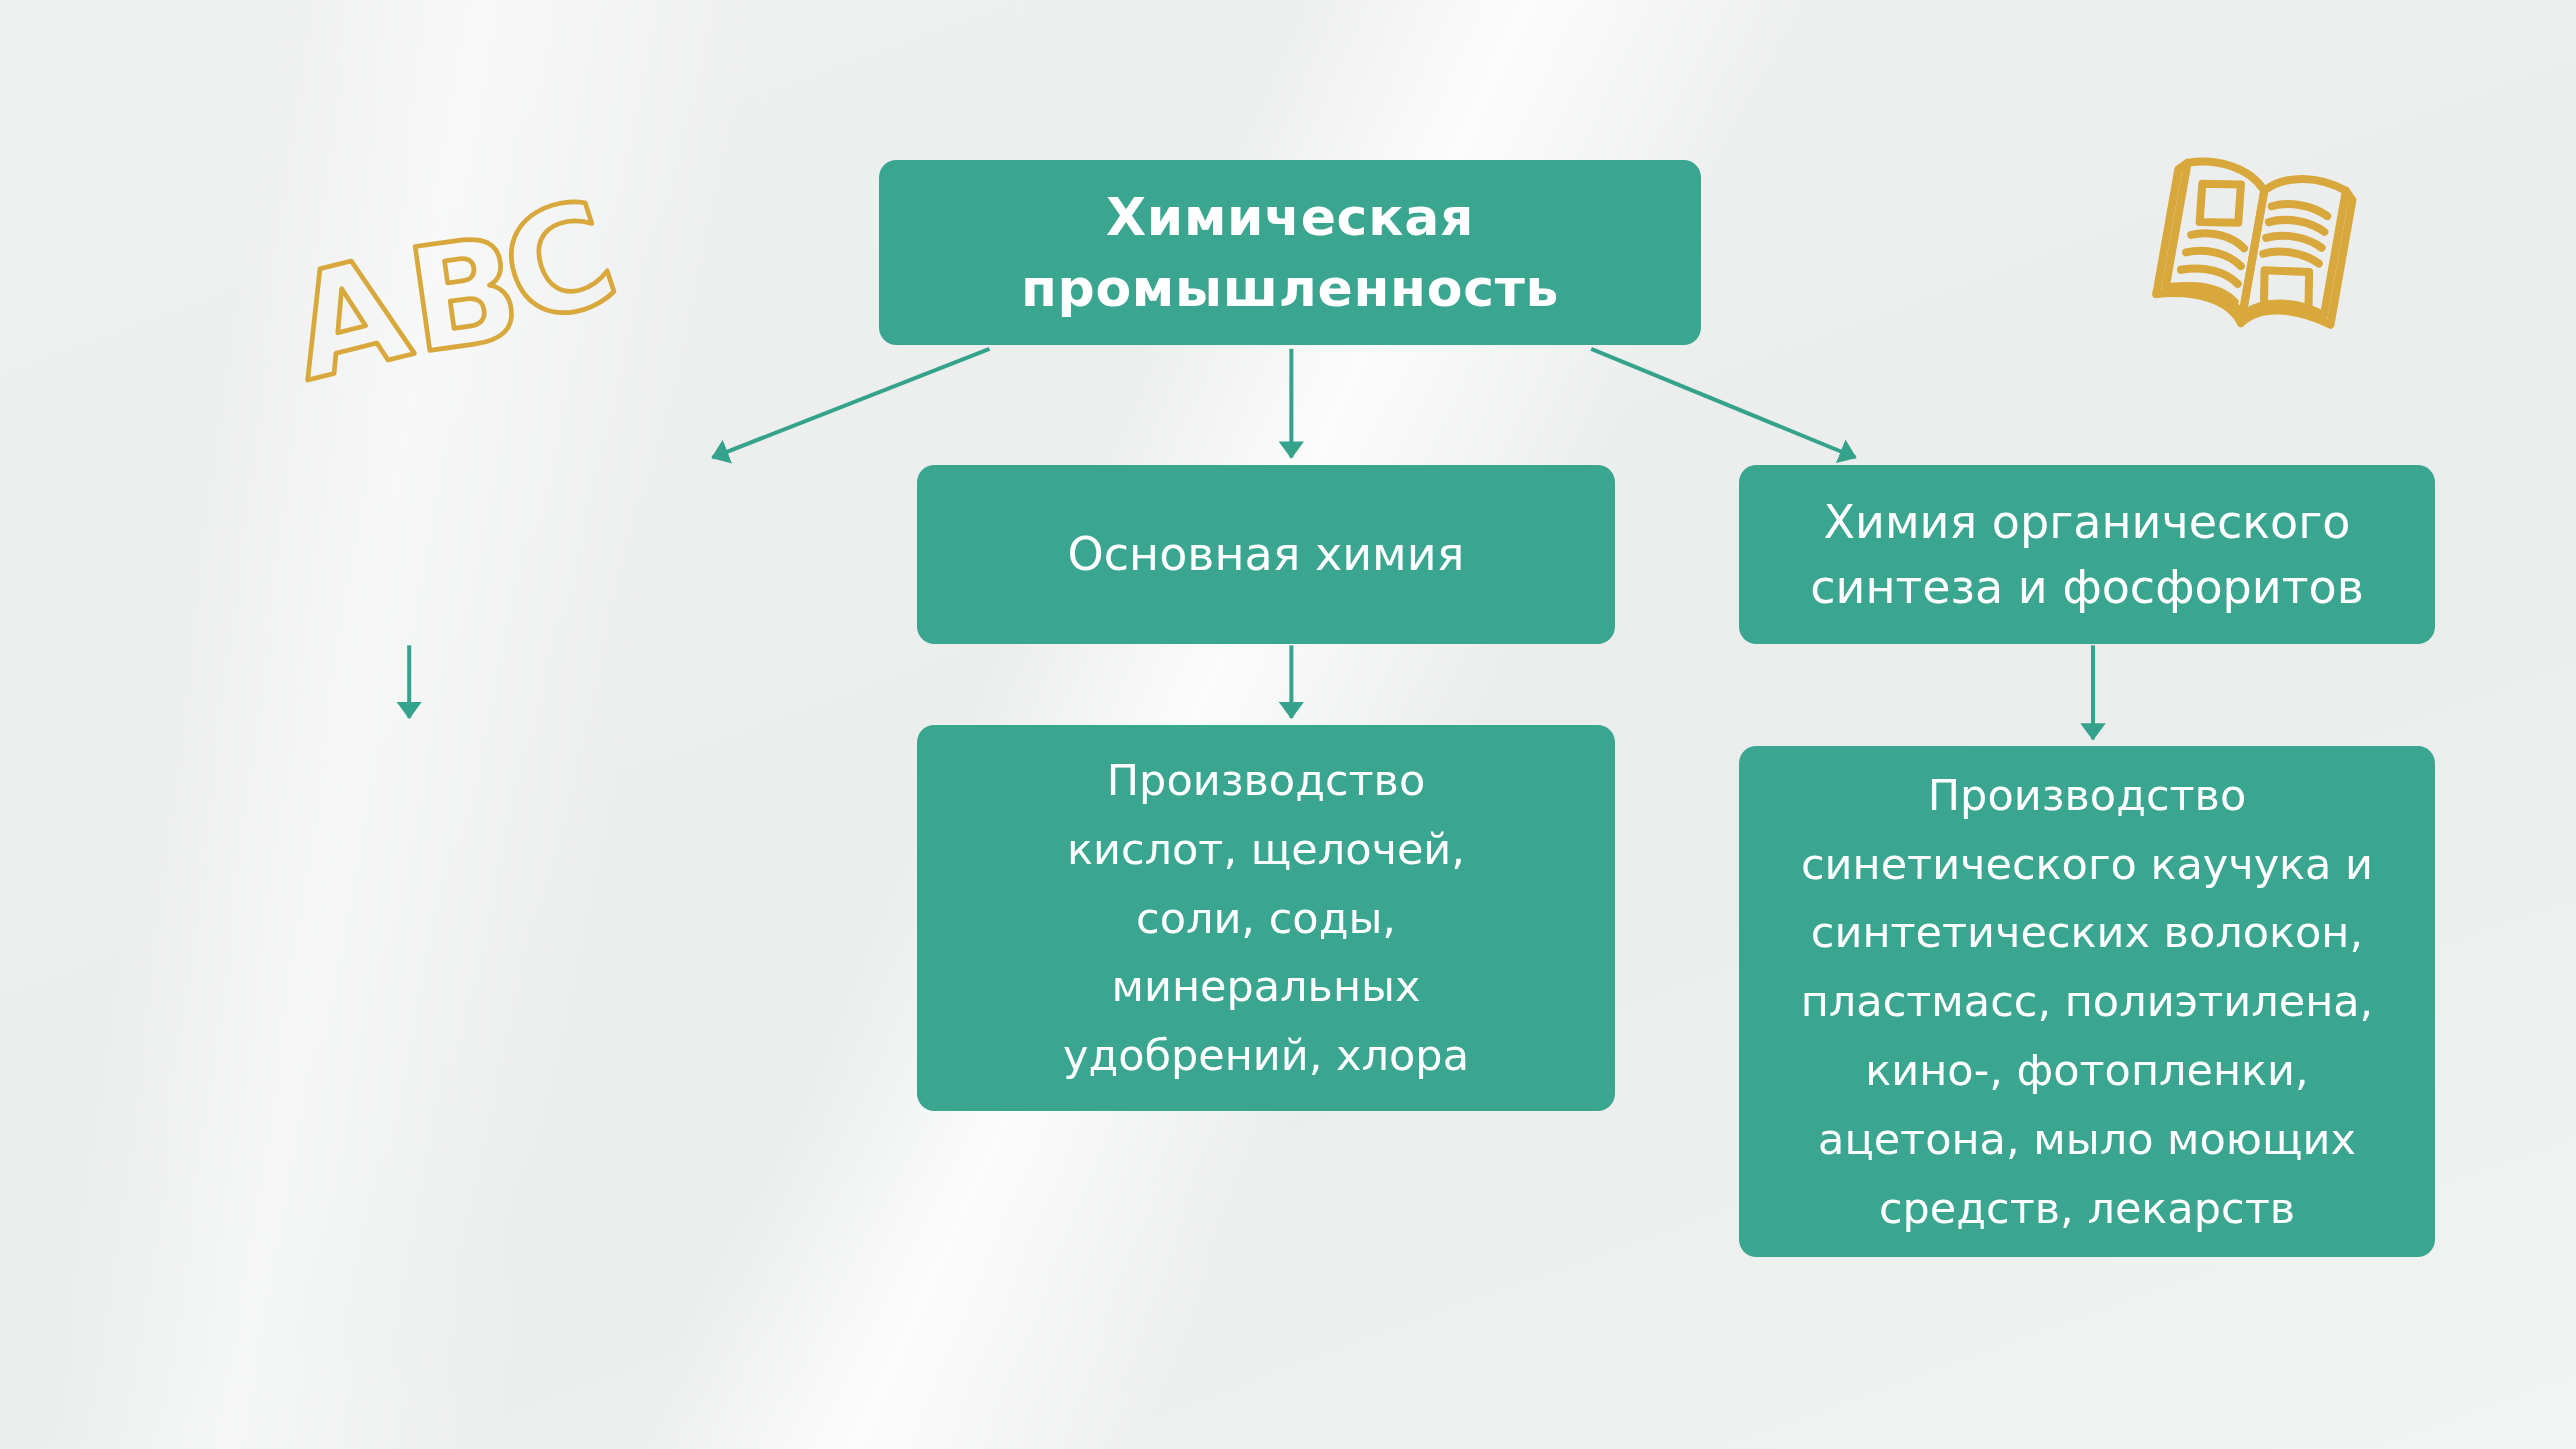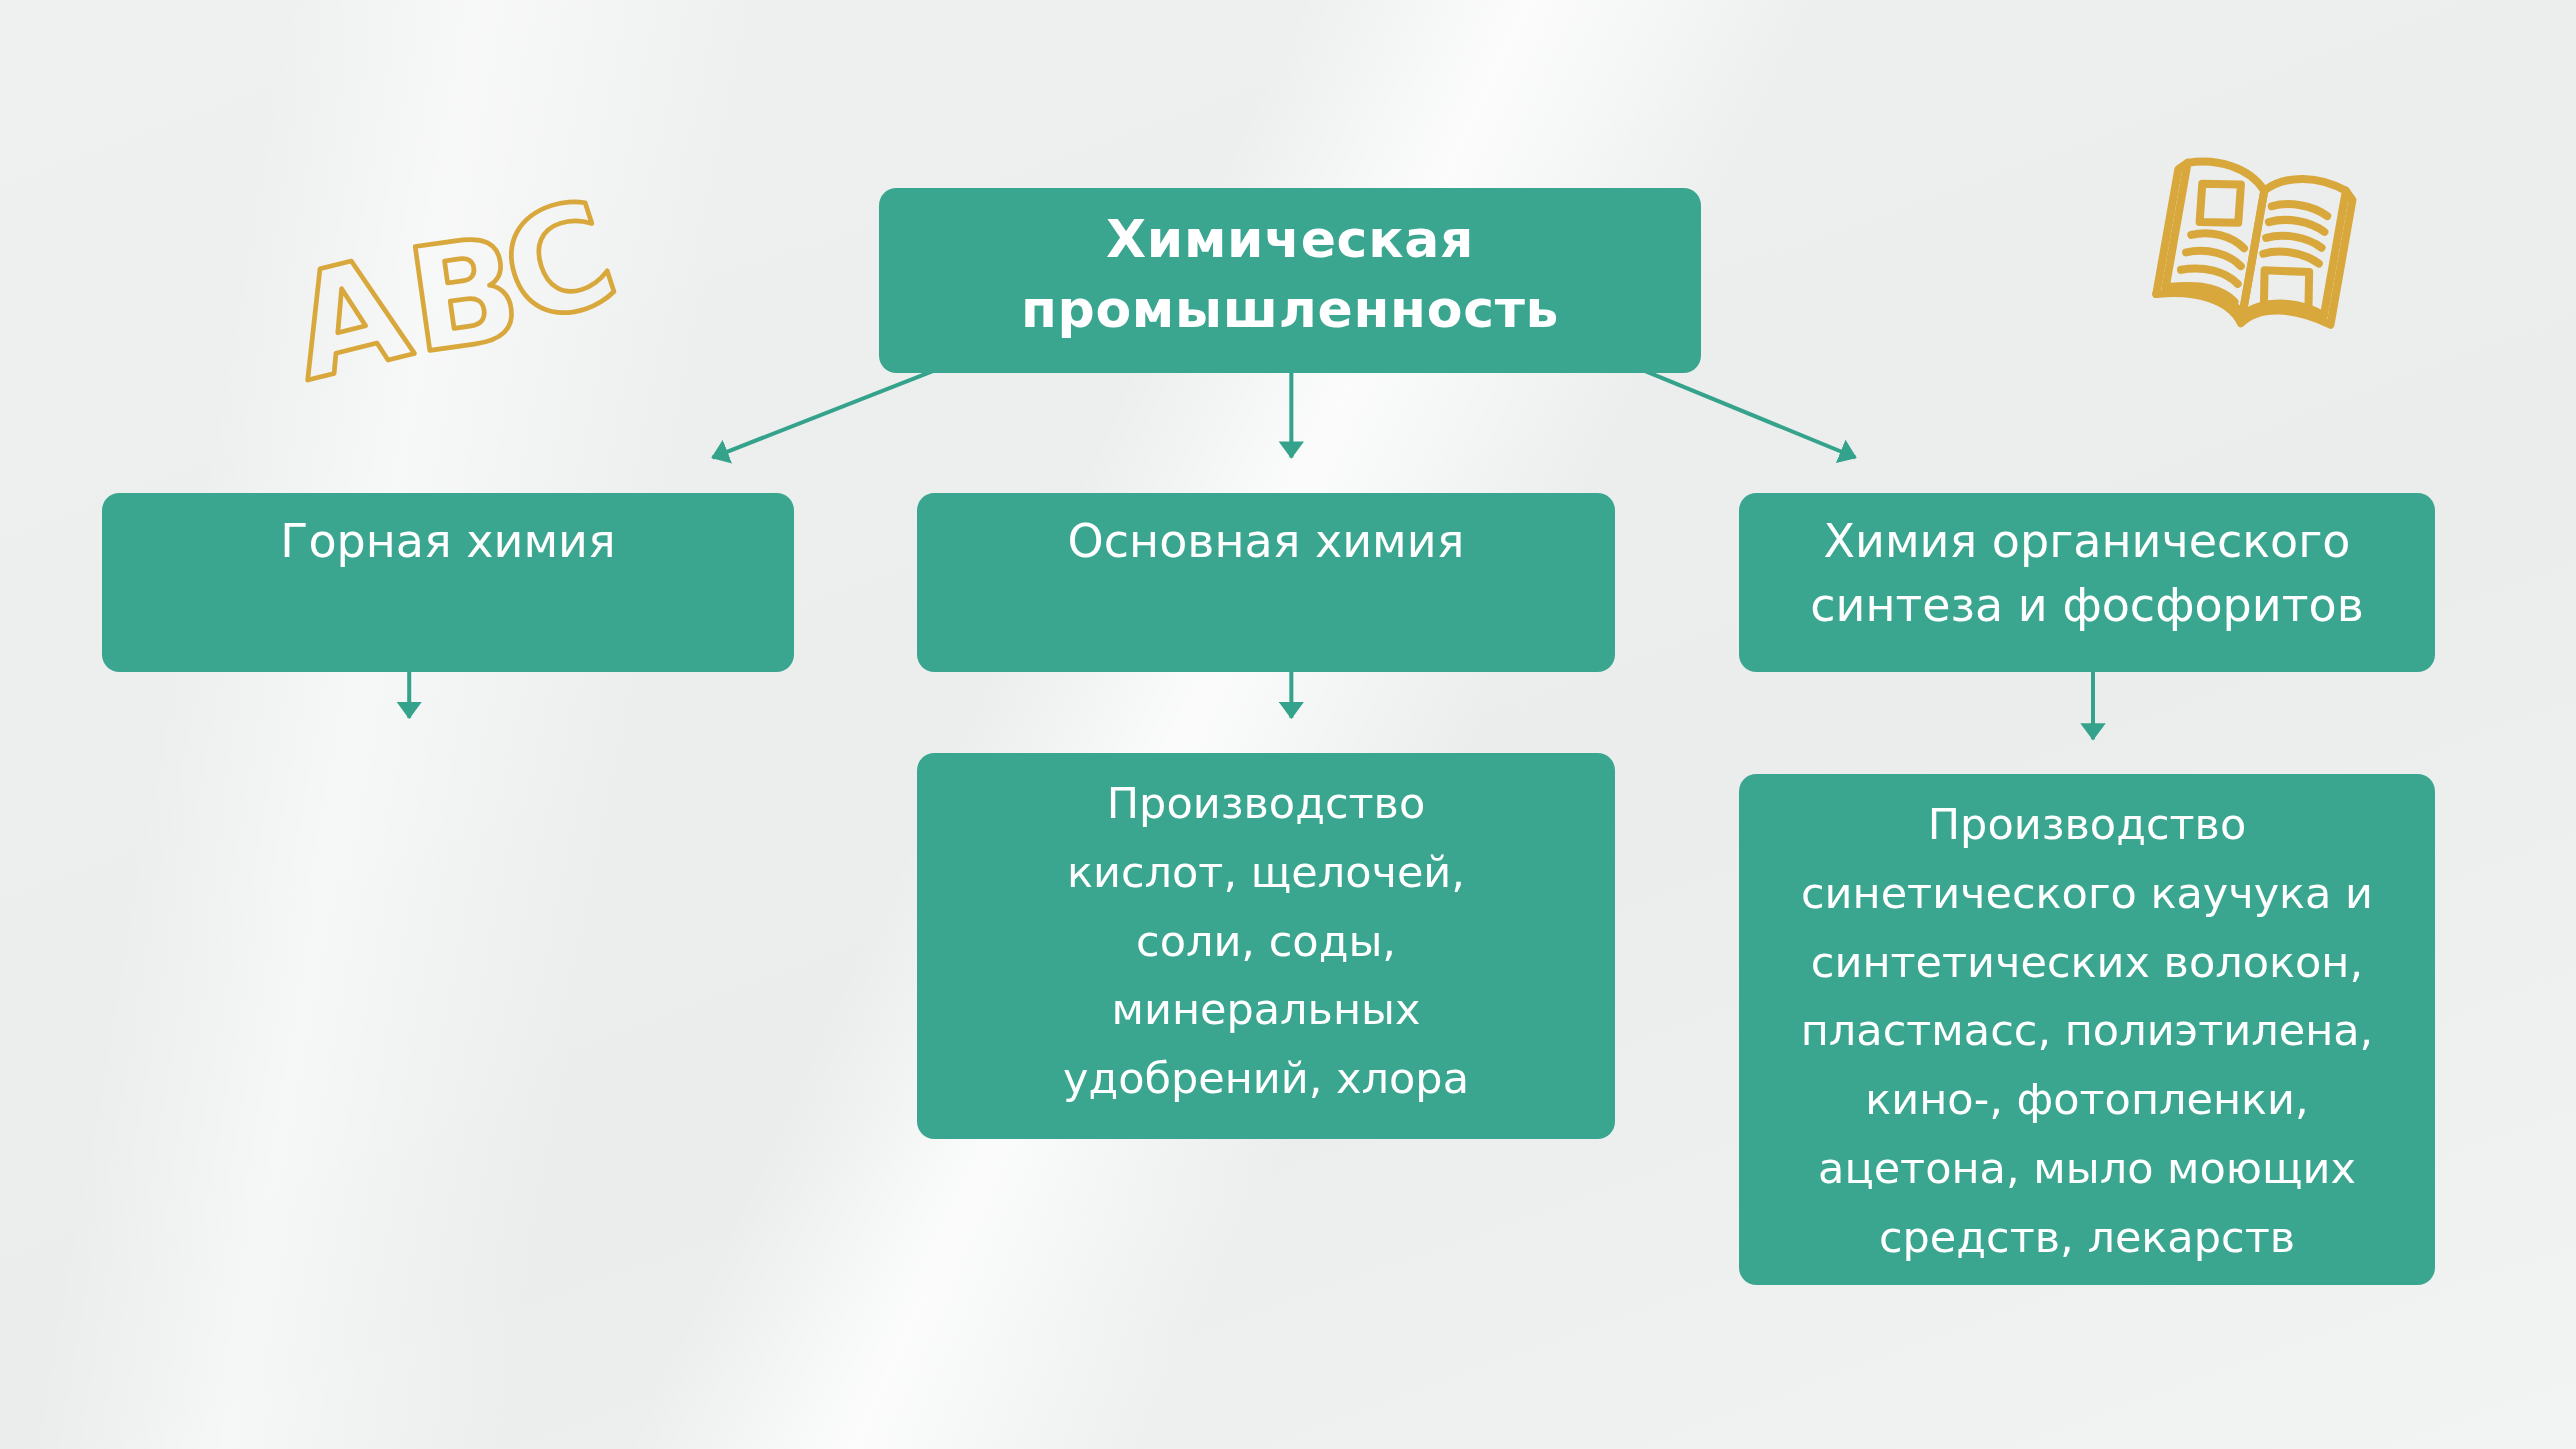--- a/index.html
+++ b/index.html
@@ -11,22 +11,22 @@
       linear-gradient(100deg, rgba(255,255,255,0) 10%, rgba(255,255,255,.55) 17%, rgba(255,255,255,0) 27%),
       linear-gradient(160deg, #eff1f0 0%, #eaedec 60%, #f2f4f3 100%);
   }
   .stage{position:absolute;inset:0;}
   .arrows{position:absolute;left:0;top:0;}
   .node{
     position:absolute;box-sizing:border-box;
     background:var(--node_fill,#3BA690);
     color:var(--node_text,#fff);
     border-radius:17.4px;
-    display:flex;align-items:flex-start;justify-content:center;
-    text-align:center;padding:16px 29.5px;margin-top:28px;
+    display:flex;align-items:center;justify-content:center;
+    text-align:center;padding:16px 29.5px;
   }
   .node span{white-space:pre-line;display:block;}
   .root-node{font-size:52px;font-weight:700;line-height:1.35;letter-spacing:0.7px;}
   .l2-node{font-size:46px;font-weight:400;line-height:1.4;}
   .l3-node{font-size:43px;font-weight:400;line-height:1.6;}
   .decor{position:absolute;}
 </style>
 </head>
 <body>
 
@@ -46,23 +46,20 @@
       <line x1="1925" y1="962" x2="1925" y2="1070" marker-end="url(#ah)"></line>
       <line x1="3120" y1="962" x2="3120" y2="1102" marker-end="url(#ah)"></line>
     </g>
   </svg>
 
   <div class="node root-node" style="left:879px;top:160px;width:822px;height:185px;">
     <span>Химическая
 промышленность</span>
   </div>
 
-  <div class="node l2-node" style="left:102px;top:465px;width:692px;height:179px;">
-    <span>Горная химия</span>
-  </div>
 
   <div class="node l2-node" style="left:917px;top:465px;width:698px;height:179px;">
     <span>Основная химия</span>
   </div>
 
   <div class="node l2-node" style="left:1739px;top:465px;width:696px;height:179px;">
     <span>Химия органического
 синтеза и фосфоритов</span>
   </div>
 

